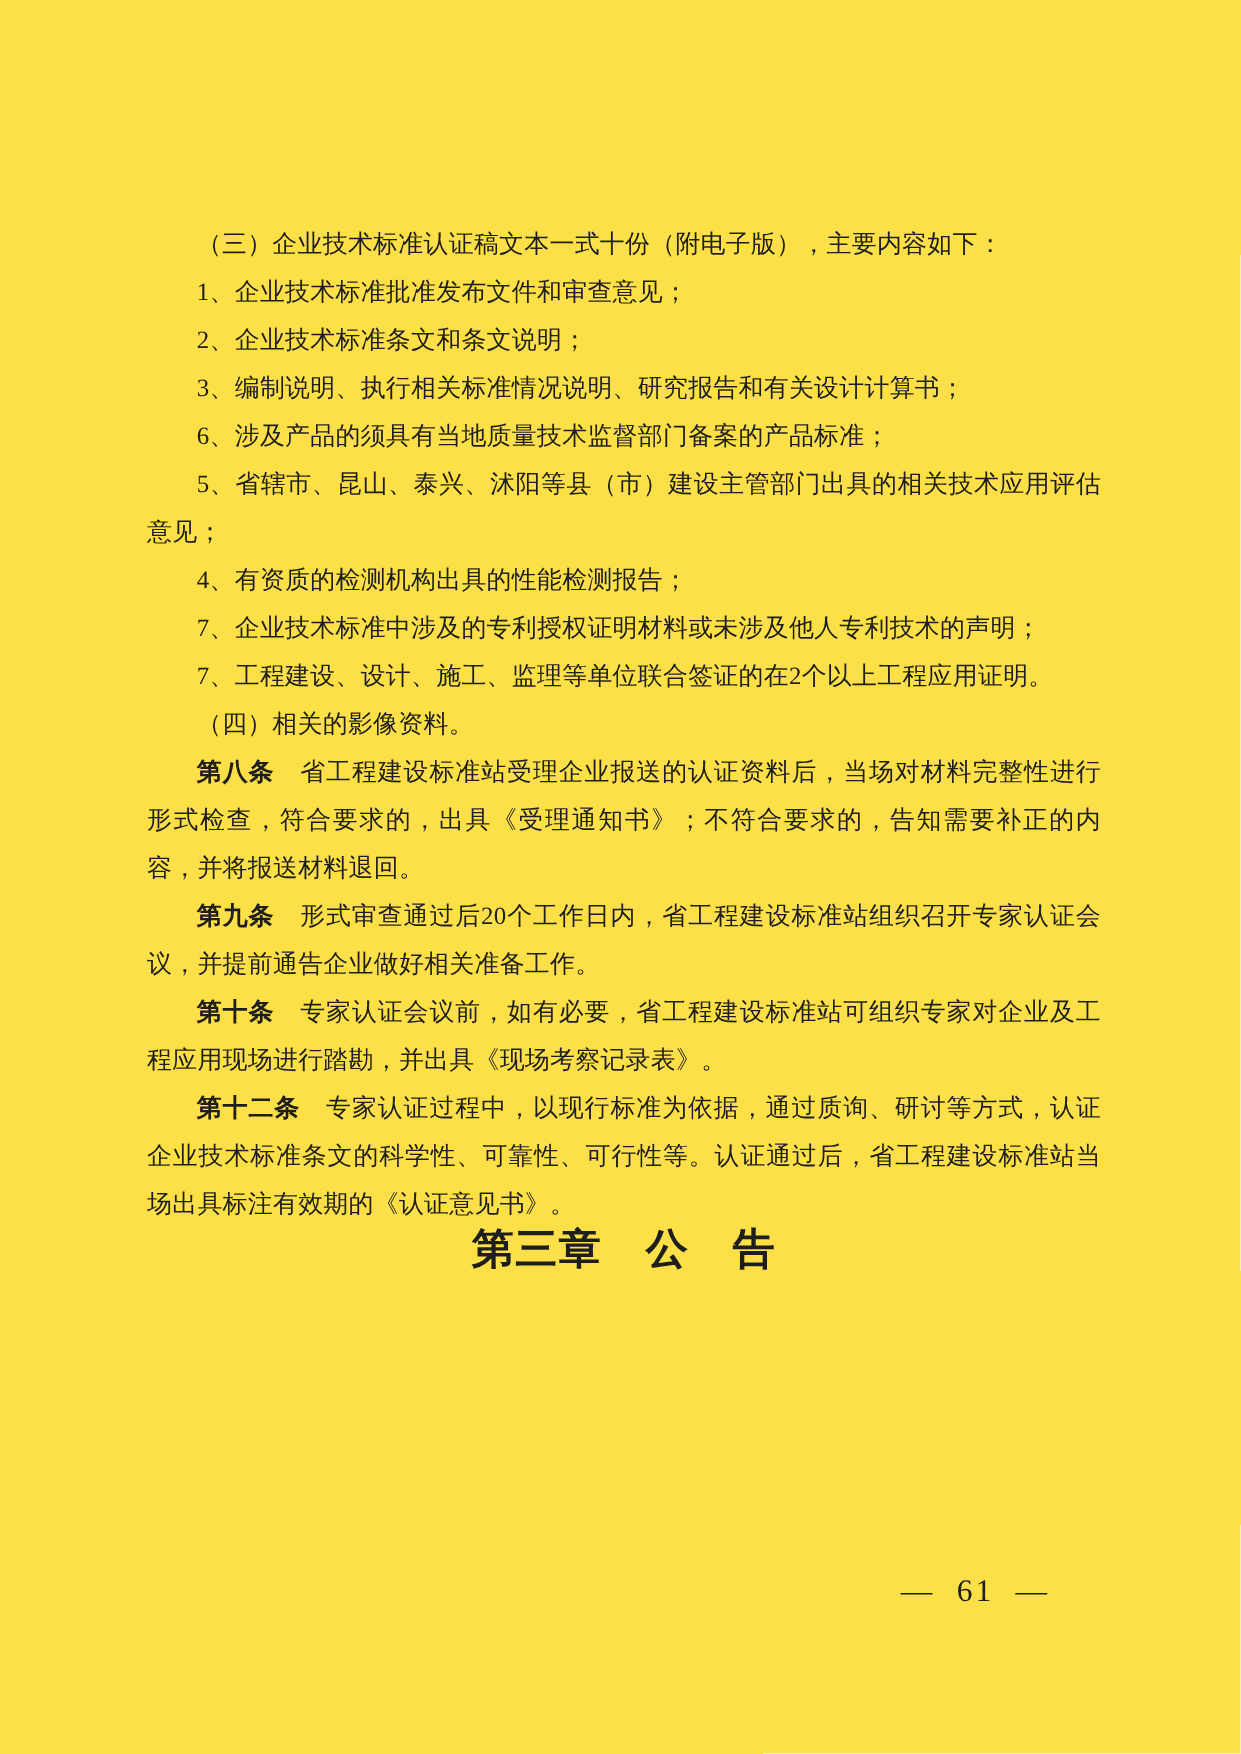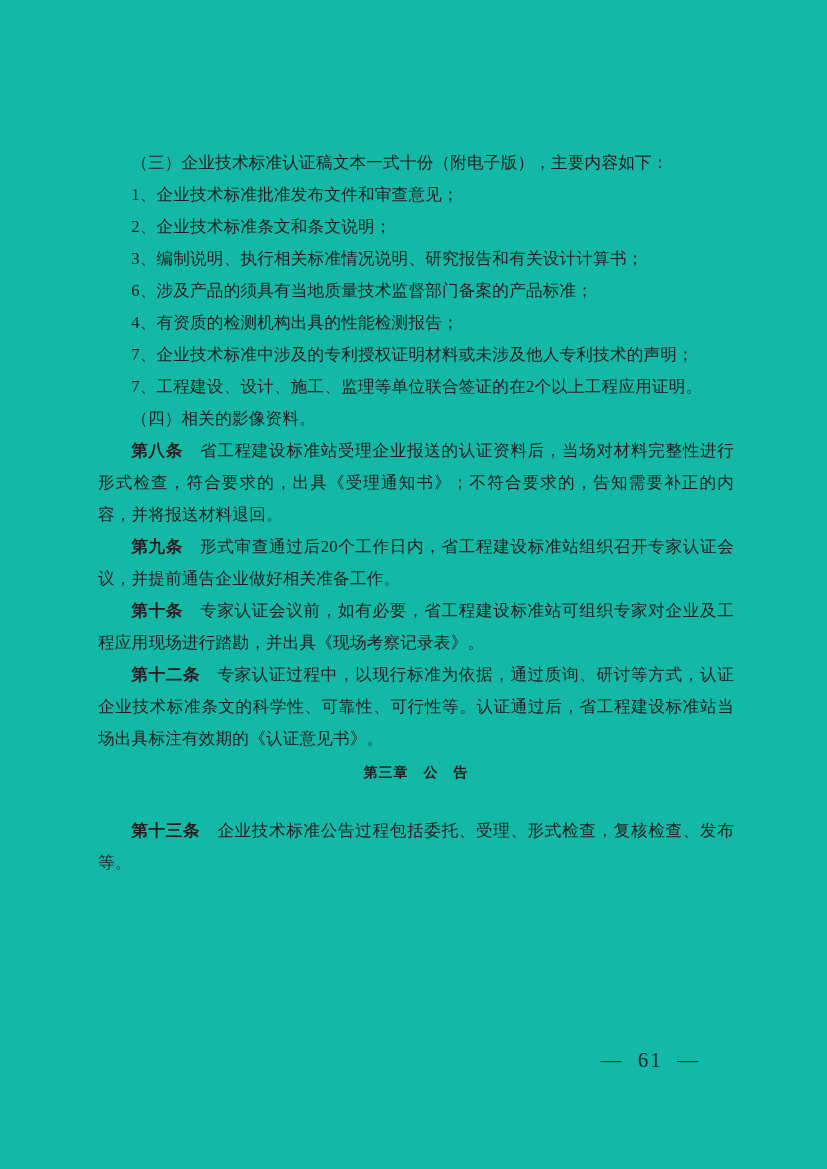--- a/index.html
+++ b/index.html
@@ -4,21 +4,21 @@
 <style>
   html, body {
     margin: 0;
     padding: 0;
     background: #ffffff;
   }
   .page {
     position: relative;
     width: 827px;
     height: 1169px;
-    background: #14b8a6;
+    background: #fde047;
     overflow: hidden;
     font-family: "Liberation Serif", "DejaVu Serif", serif;
     color: #1e1e1e;
   }
   .content {
     position: absolute;
     left: 98px;
     top: 147px;
     width: 636px;
   }
@@ -33,22 +33,22 @@
     letter-spacing: 0.2px;
   }
   .artnum {
     font-family: "Liberation Sans", "DejaVu Sans", sans-serif;
     font-weight: 700;
   }
   .chapter {
     margin: -6px 0 20px 0;
     padding: 0;
     line-height: 46px;
-    font-size: 14px;
-    font-family: Liberation Sans, sans-serif;
+    font-size: 28px;
+    font-family: Liberation Mono, monospace;
     font-weight: 700;
     text-align: center;
     text-indent: 0;
     letter-spacing: 1px;
   }
   .pagenum {
     position: absolute;
     top: 1048px;
     right: 127px;
     font-size: 21px;
@@ -61,25 +61,25 @@
 </head>
 <body>
 
 <div class="page">
   <div class="content">
       <p class="block">（三）企业技术标准认证稿文本一式十份（附电子版），主要内容如下：</p>
       <p class="block">1、企业技术标准批准发布文件和审查意见；</p>
       <p class="block">2、企业技术标准条文和条文说明；</p>
       <p class="block">3、编制说明、执行相关标准情况说明、研究报告和有关设计计算书；</p>
       <p class="block">6、涉及产品的须具有当地质量技术监督部门备案的产品标准；</p>
+      <p class="block">5、省辖市、昆山、泰兴、沭阳等县（市）建设主管部门出具的相关技术应用评估意见；</p>
       <p class="block">4、有资质的检测机构出具的性能检测报告；</p>
       <p class="block">7、企业技术标准中涉及的专利授权证明材料或未涉及他人专利技术的声明；</p>
       <p class="block">7、工程建设、设计、施工、监理等单位联合签证的在2个以上工程应用证明。</p>
       <p class="block">（四）相关的影像资料。</p>
       <p class="block"><span class="artnum">第八条　</span>省工程建设标准站受理企业报送的认证资料后，当场对材料完整性进行形式检查，符合要求的，出具《受理通知书》；不符合要求的，告知需要补正的内容，并将报送材料退回。</p>
       <p class="block"><span class="artnum">第九条　</span>形式审查通过后20个工作日内，省工程建设标准站组织召开专家认证会议，并提前通告企业做好相关准备工作。</p>
       <p class="block"><span class="artnum">第十条　</span>专家认证会议前，如有必要，省工程建设标准站可组织专家对企业及工程应用现场进行踏勘，并出具《现场考察记录表》。</p>
       <p class="block"><span class="artnum">第十二条　</span>专家认证过程中，以现行标准为依据，通过质询、研讨等方式，认证企业技术标准条文的科学性、可靠性、可行性等。认证通过后，省工程建设标准站当场出具标注有效期的《认证意见书》。</p>
       <p class="chapter">第三章　公　告</p>
-      <p class="block"><span class="artnum">第十三条　</span>企业技术标准公告过程包括委托、受理、形式检查，复核检查、发布等。</p>
     </div>
   <div class="pagenum">— 61 —</div>
 </div>
 
 </body></html>

